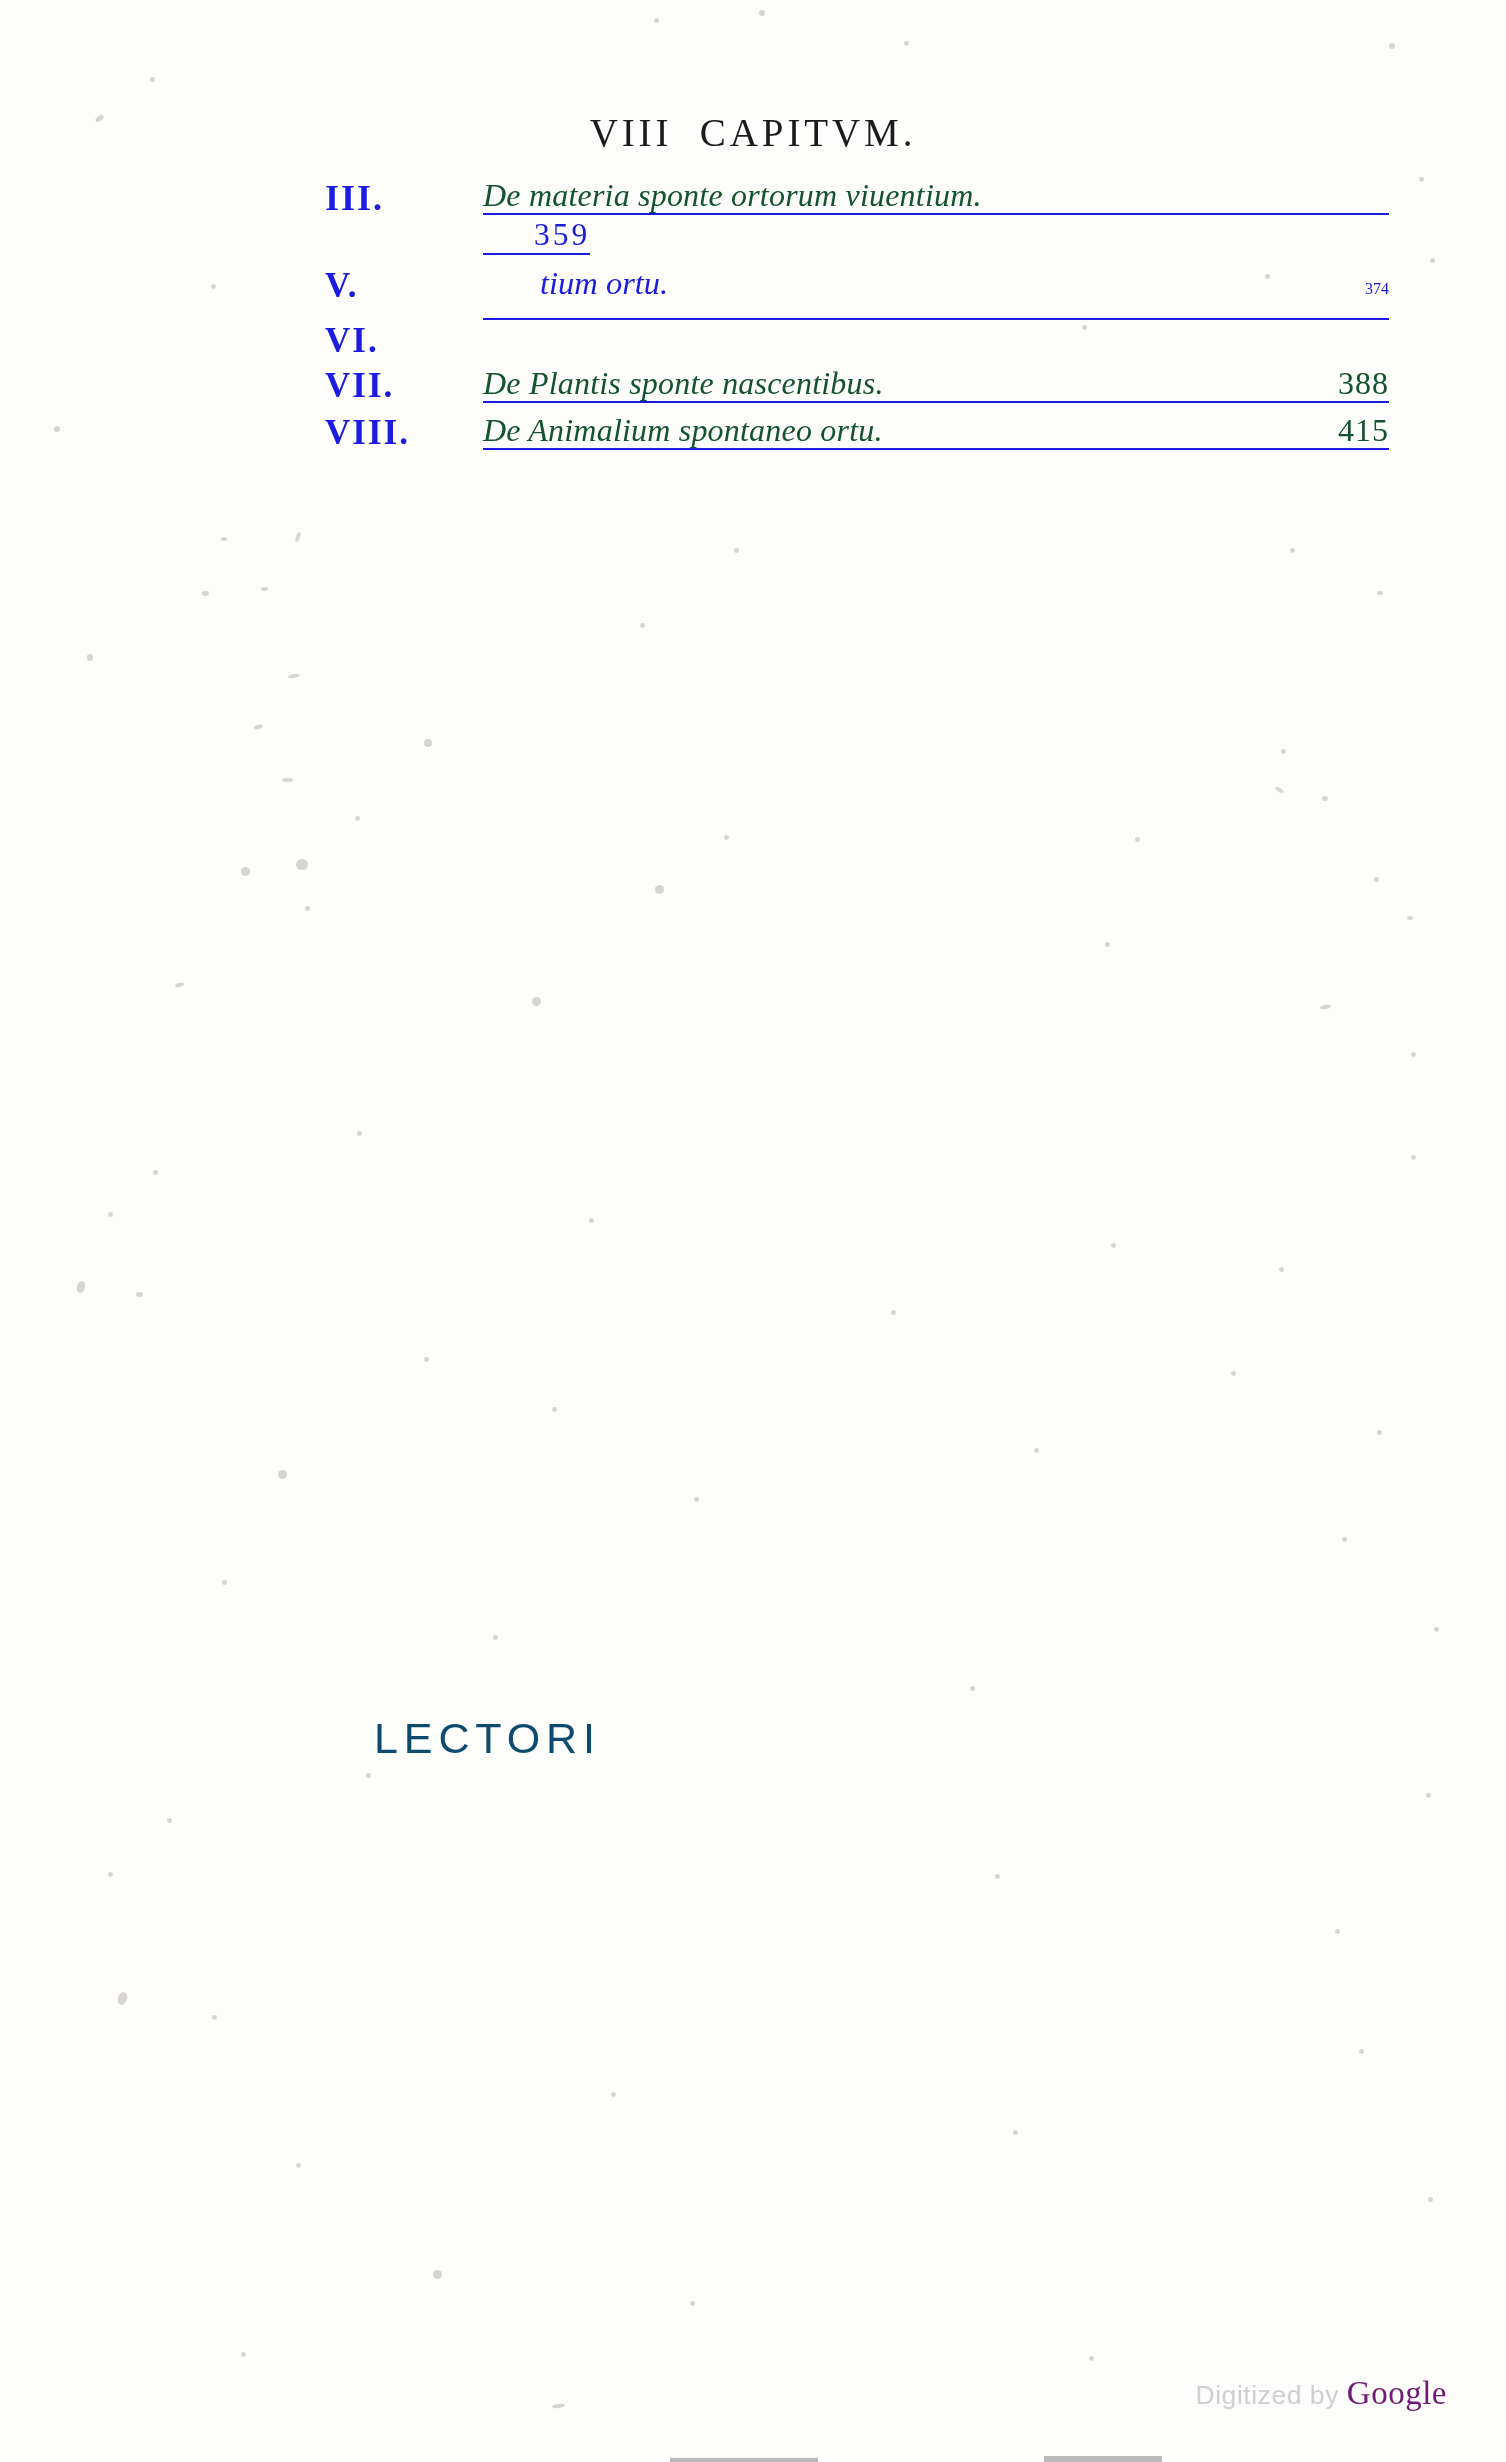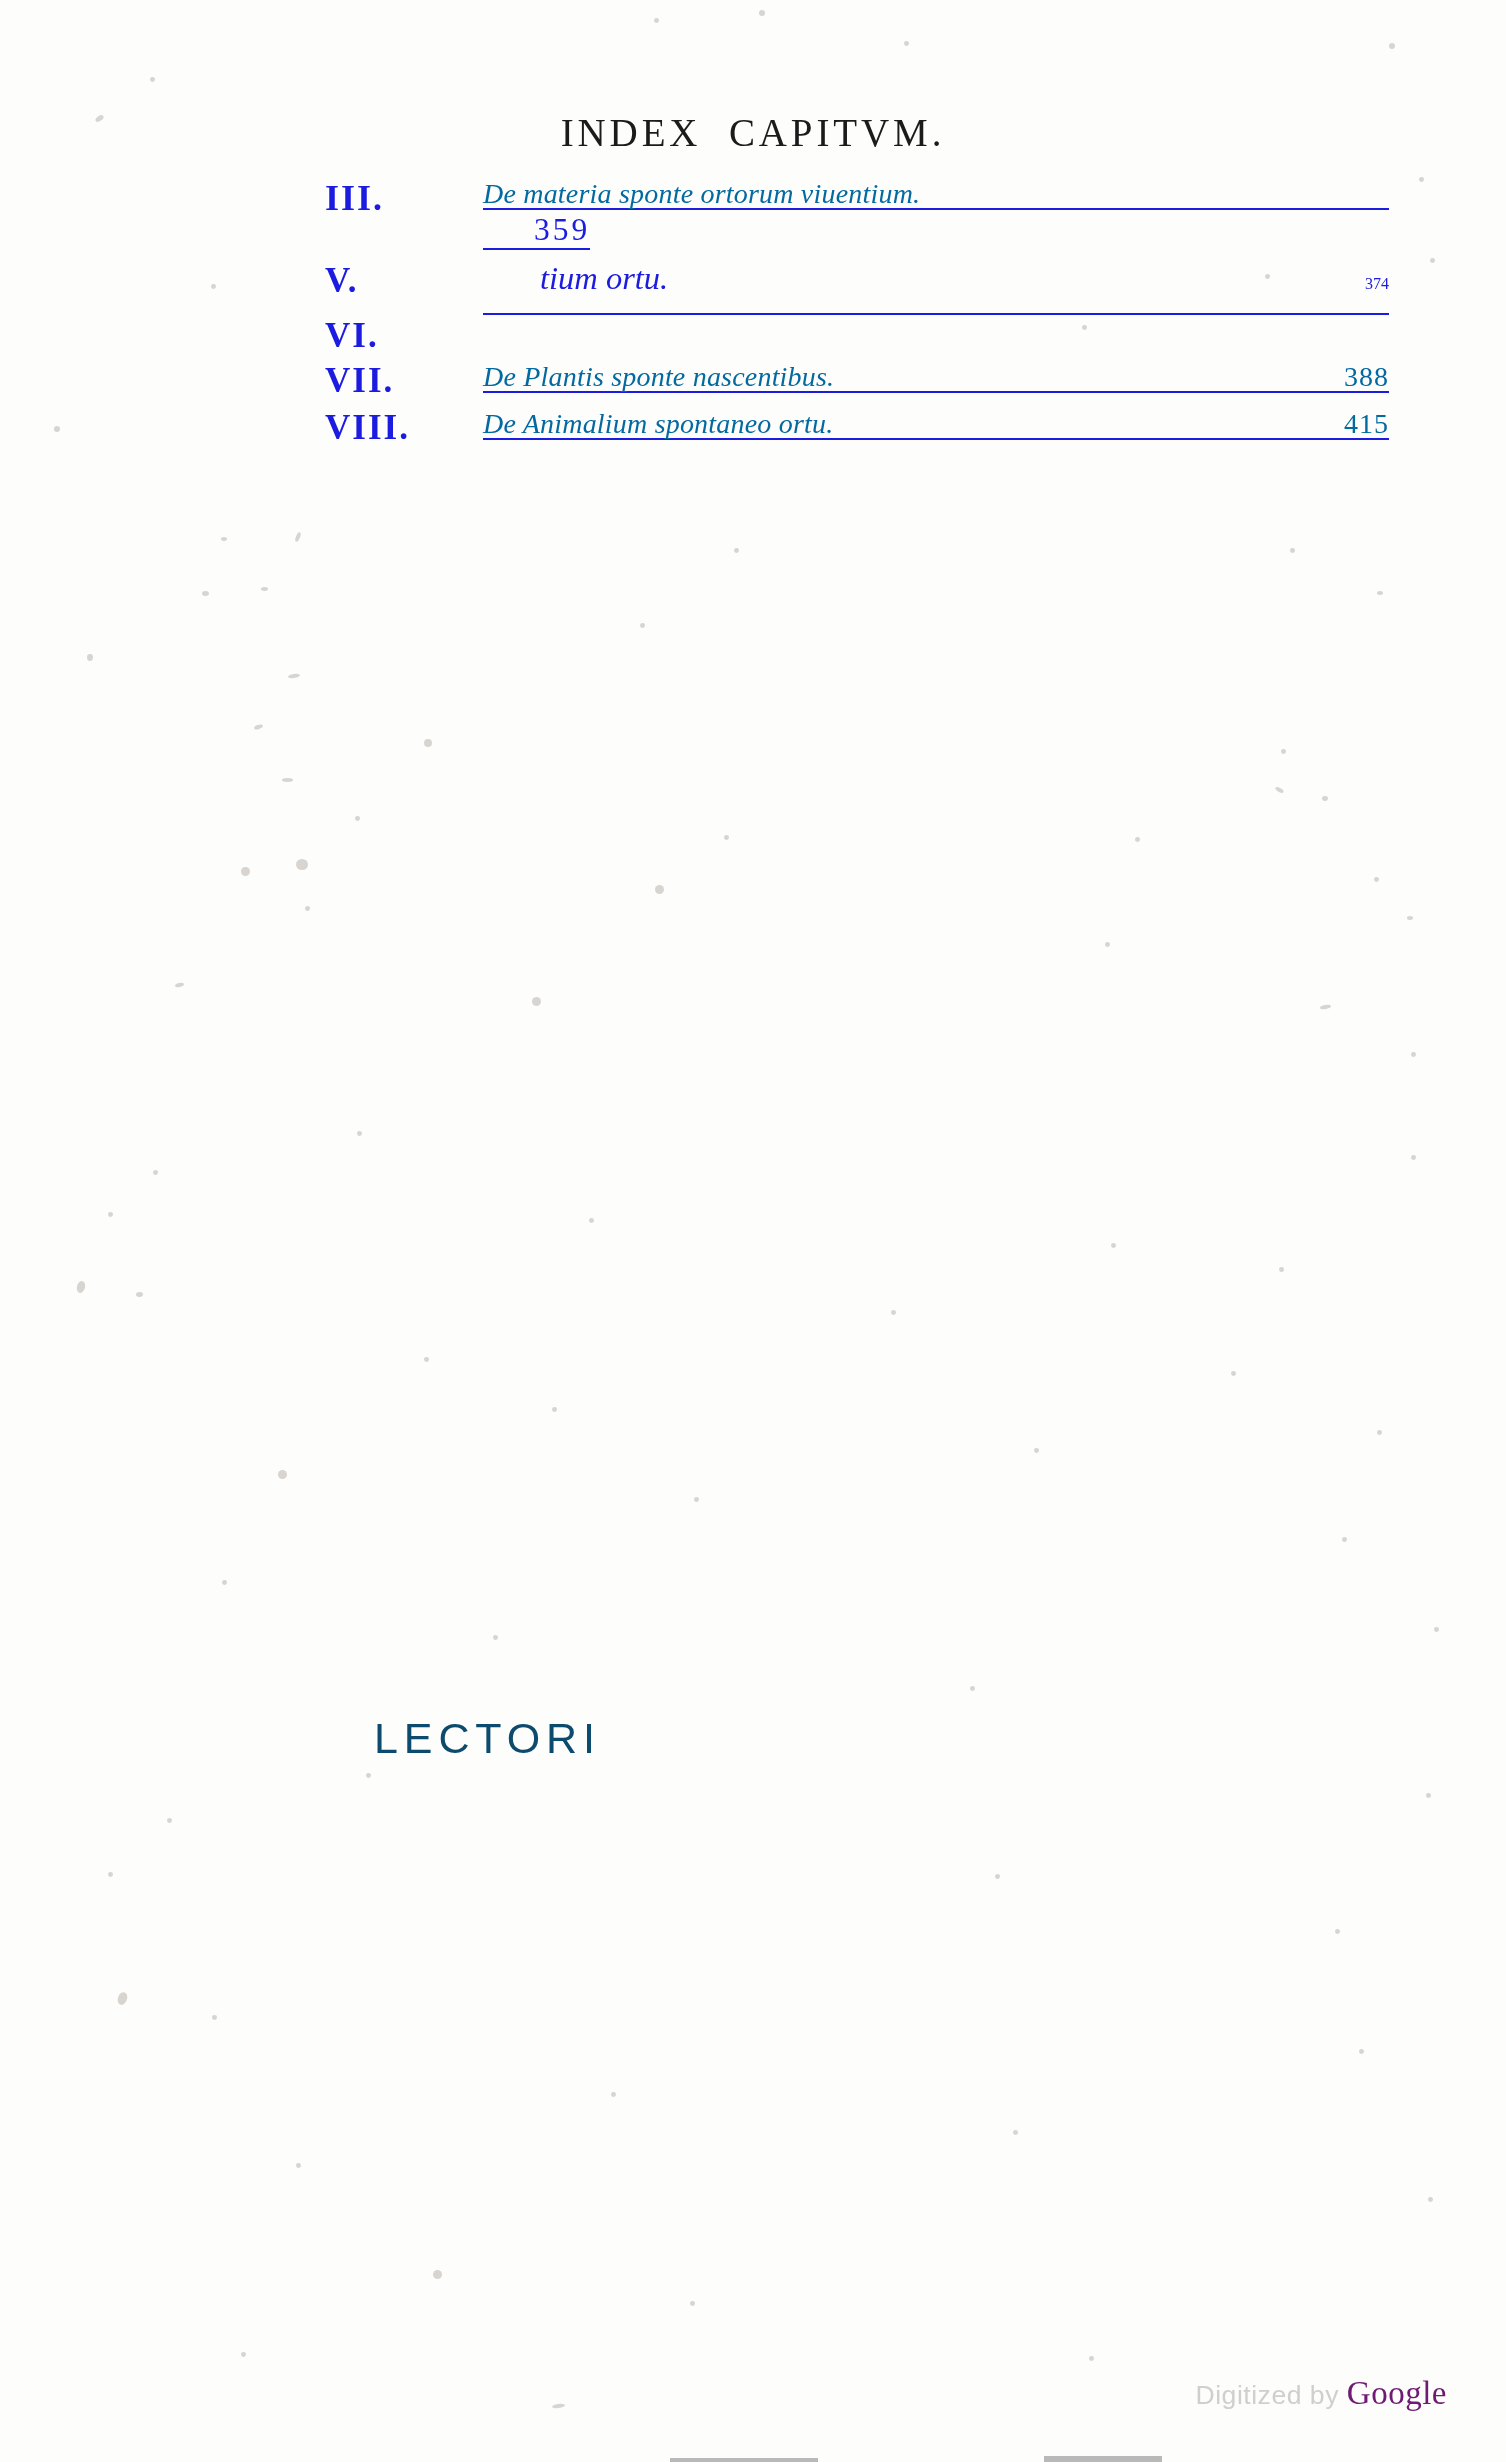--- a/index.html
+++ b/index.html
@@ -81,23 +81,23 @@
   .entry {
     flex: 1 1 auto;
     position: relative;
   }
 
   .line {
     display: flex;
     justify-content: space-between;
     align-items: baseline;
     font-style: italic;
-    font-size: 28px;
+    font-size: 32px;
     line-height: 1.18;
-    color: #0369a1;
+    color: #14532d;
     white-space: pre;
   }
   .line .txt { letter-spacing: 0.2px; }
   .line .pg {
     font-style: normal;
     font-family: "Liberation Serif", serif;
     letter-spacing: 1px;
     padding-left: 11.8px;
   }
 
@@ -264,21 +264,21 @@
   <div class="speck" style="left:1428px;top:2197px; width:4.9px;  height:4.9px;"></div>
   <div class="speck" style="left:433px; top:2270px; width:8.9px;  height:8.9px;"></div>
   <div class="speck" style="left:690px; top:2301px; width:4.9px;  height:4.9px;"></div>
   <div class="speck" style="left:241px; top:2352px; width:4.9px;  height:4.9px;"></div>
   <div class="speck" style="left:1089px;top:2356px; width:4.9px;  height:4.9px;"></div>
   <div class="speck" style="left:552px; top:2404px; width:12.8px; height:3.9px; transform:rotate(-7deg);"></div>
 </div>
 
 <div class="page">
 
-  <div class="index-title">INDEX CAPITVM.</div>
+  <div class="index-title">VIII CAPITVM.</div>
 
   <div class="index-table">
 
     <div class="row r3">
       <div class="numeral">III.</div>
       <div class="entry">
         <div class="line">
           <span class="txt">De materia sponte ortorum viuentium.</span>
         </div>
         <div class="rule"></div>

